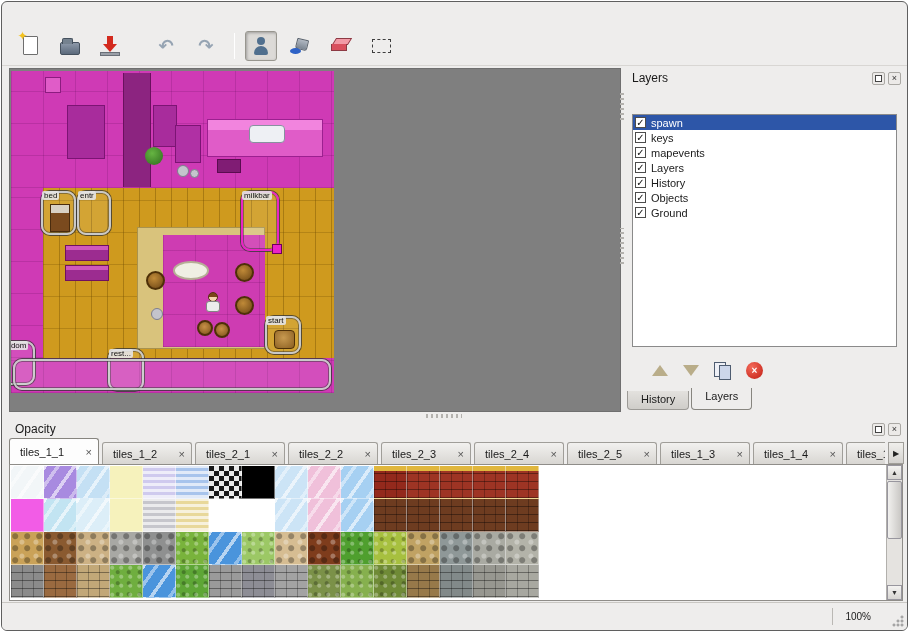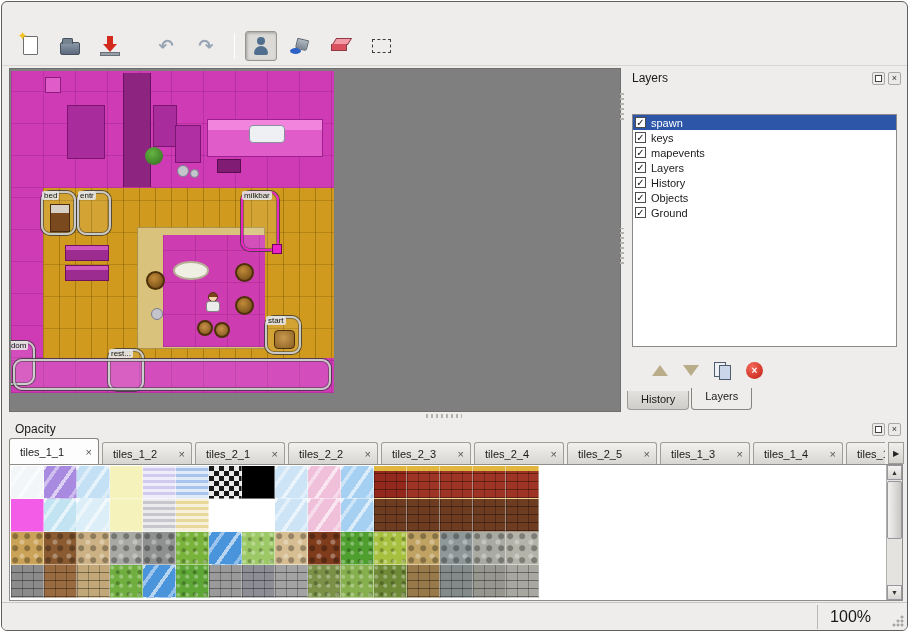--- a/index.html
+++ b/index.html
@@ -104,21 +104,21 @@
   .p-bricktrim{background-image:linear-gradient(180deg,#e0b63c 0 5px,rgba(0,0,0,0) 5px),repeating-linear-gradient(0deg,rgba(0,0,0,.38) 0 1px,transparent 1px 8px),repeating-linear-gradient(90deg,rgba(0,0,0,.26) 0 1px,transparent 1px 11px);}
   .p-grass{background-image:radial-gradient(circle at 25% 30%,rgba(255,255,255,.3) 1.5px,transparent 2.5px),radial-gradient(circle at 70% 65%,rgba(0,0,0,.25) 1.5px,transparent 2.5px);background-size:9px 9px,11px 11px;}
   .p-rock{background-image:radial-gradient(circle at 35% 35%,rgba(0,0,0,.3) 2.5px,transparent 3.5px),radial-gradient(circle at 78% 72%,rgba(255,255,255,.3) 2px,transparent 3px);background-size:12px 12px,14px 14px;}
   .vscroll{position:absolute;right:0;top:0;bottom:0;width:16px;background:#e5e3e0;border-left:1px solid #b2b0ac;}
   .vs-btn{position:absolute;left:0;width:15px;height:15px;background:linear-gradient(#f4f3f1,#d7d5d2);border:1px solid #98969e;font-size:7px;display:flex;align-items:center;justify-content:center;color:#333;}
   .vs-up{top:0;}.vs-down{bottom:0;}
   .vs-thumb{position:absolute;left:0;top:16px;width:15px;height:58px;background:linear-gradient(90deg,#f1f0ee,#c9c7c4);border:1px solid #98969e;border-radius:2px;}
 
   
   .statusbar{position:absolute;left:0;right:0;bottom:0;height:28px;border-top:1px solid #c9c7c3;display:flex;align-items:center;background:#eeedec;}
-  .zoom-cell{margin-left:auto;margin-right:24px;padding:3px 12px;border-left:1px solid #bab8b4;font-size:16px;}
+  .zoom-cell{margin-left:auto;margin-right:24px;padding:3px 12px;border-left:1px solid #bab8b4;font-size:10px;}
   .grip{position:absolute;right:3px;bottom:3px;width:13px;height:13px;
     background:radial-gradient(circle at 11px 3px,#a5a5a5 1.2px,transparent 1.8px),
                radial-gradient(circle at 7px 7px,#a5a5a5 1.2px,transparent 1.8px),
                radial-gradient(circle at 11px 7px,#a5a5a5 1.2px,transparent 1.8px),
                radial-gradient(circle at 3px 11px,#a5a5a5 1.2px,transparent 1.8px),
                radial-gradient(circle at 7px 11px,#a5a5a5 1.2px,transparent 1.8px),
                radial-gradient(circle at 11px 11px,#a5a5a5 1.2px,transparent 1.8px);}
 </style>
 </head>
 <body>

